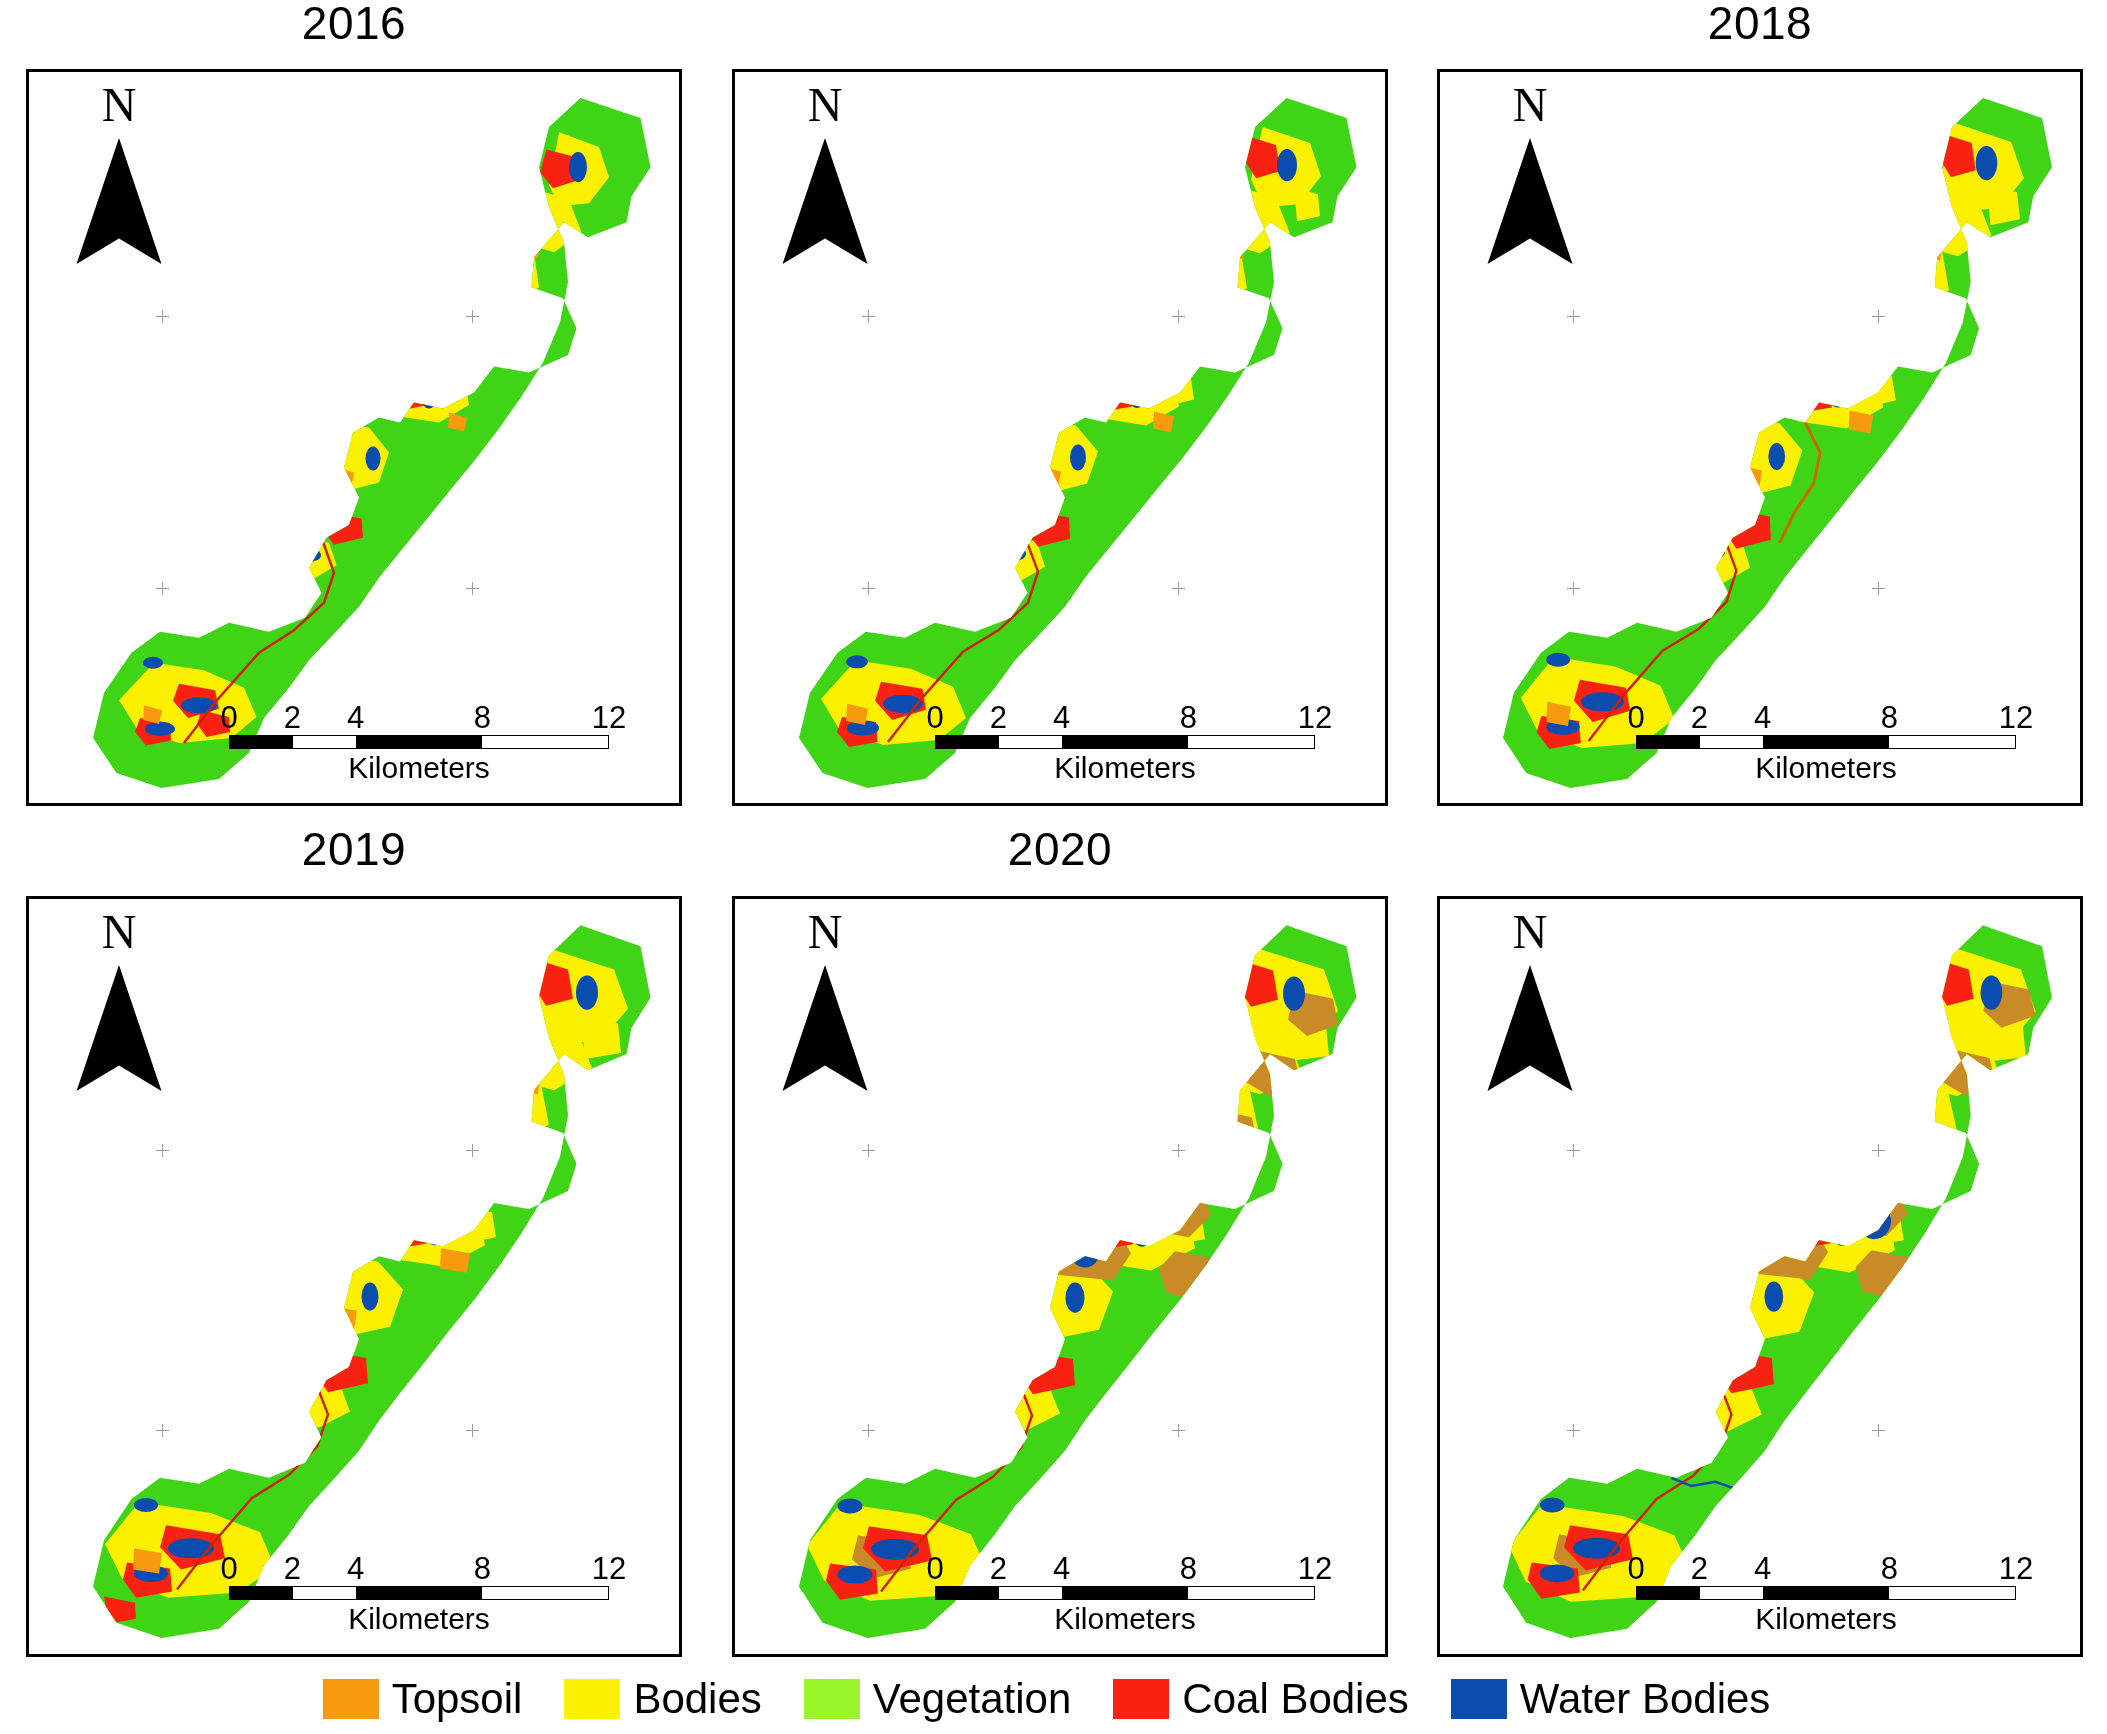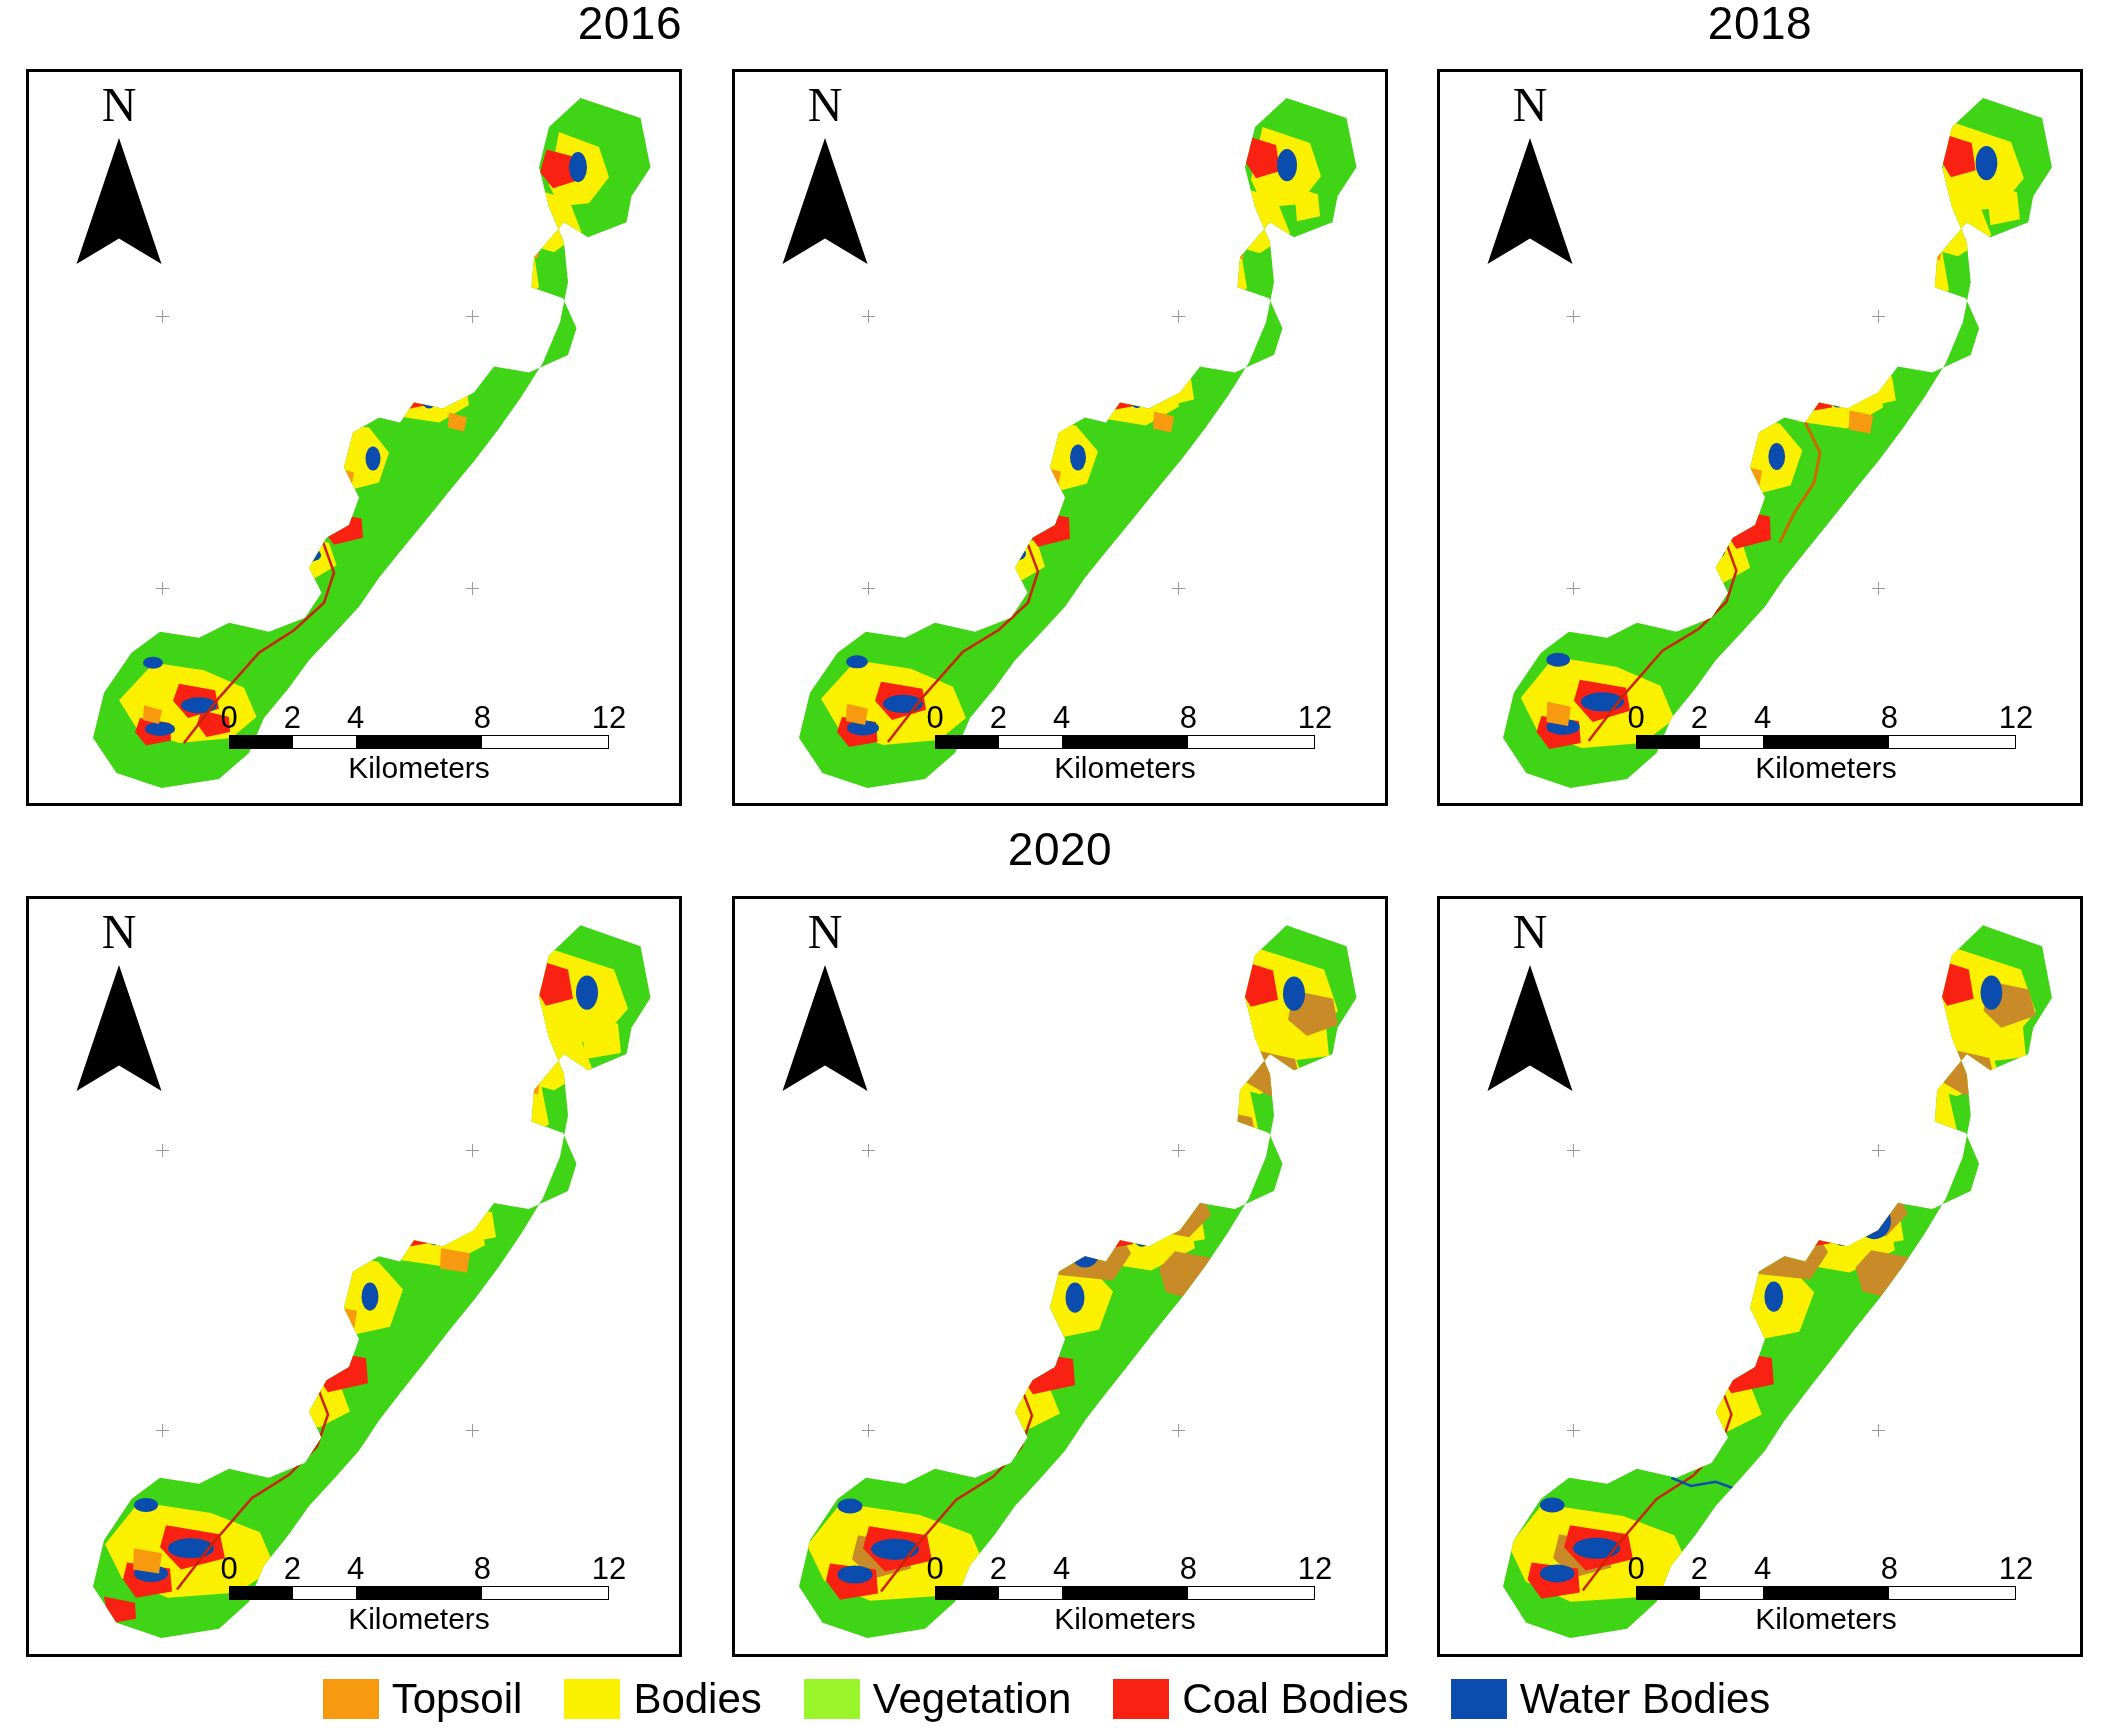--- a/index.html
+++ b/index.html
@@ -47,21 +47,21 @@
   .legend-item{display:flex;align-items:center;}
   .legend-swatch{width:56px;height:40px;display:block;}
   .legend-label{font-family:"Liberation Sans",sans-serif;font-size:42px;color:#000;
                 margin-left:13px;margin-right:42px;white-space:nowrap;line-height:1;}
 </style>
 </head>
 <body>
 
 <div class="figure">
 
-  <div class="panel-title" style="left:26px;top:0px;width:656px;text-align:right;">2016</div>
+  <div class="panel-title" style="left:26px;top:0px;width:656px;">2016</div>
   <div class="panel" style="left:26px;top:69px;width:656px;height:737px;">
     <div class="mapwrap">
       <div class="north">
         <div class="n-letter">N</div>
         <svg class="n-arrow" viewBox="0 0 240 260">
           <polygon points="120,4 205,256 120,205 35,256" fill="#000"></polygon>
         </svg>
       </div>
       <svg class="mapsvg" viewBox="0 0 1300 1460" preserveAspectRatio="none">
         <defs>
@@ -324,20 +324,21 @@
         <span class="sb-tick" style="left:100%">12</span>
       </div>
       <div class="sb-bar">
         <span class="sb-seg" style="left:0%;width:16.67%"></span>
         <span class="sb-seg" style="left:33.33%;width:33.34%"></span>
       </div>
       <div class="sb-label">Kilometers</div>
     </div>
   </div>
 
+  <div class="panel-title" style="left:26px;top:826px;width:656px;">2019</div>
   <div class="panel" style="left:26px;top:896px;width:656px;height:761px;">
     <div class="mapwrap">
       <div class="north">
         <div class="n-letter">N</div>
         <svg class="n-arrow" viewBox="0 0 240 260">
           <polygon points="120,4 205,256 120,205 35,256" fill="#000"></polygon>
         </svg>
       </div>
       <svg class="mapsvg" viewBox="0 0 1300 1500" preserveAspectRatio="none">
         <defs>

